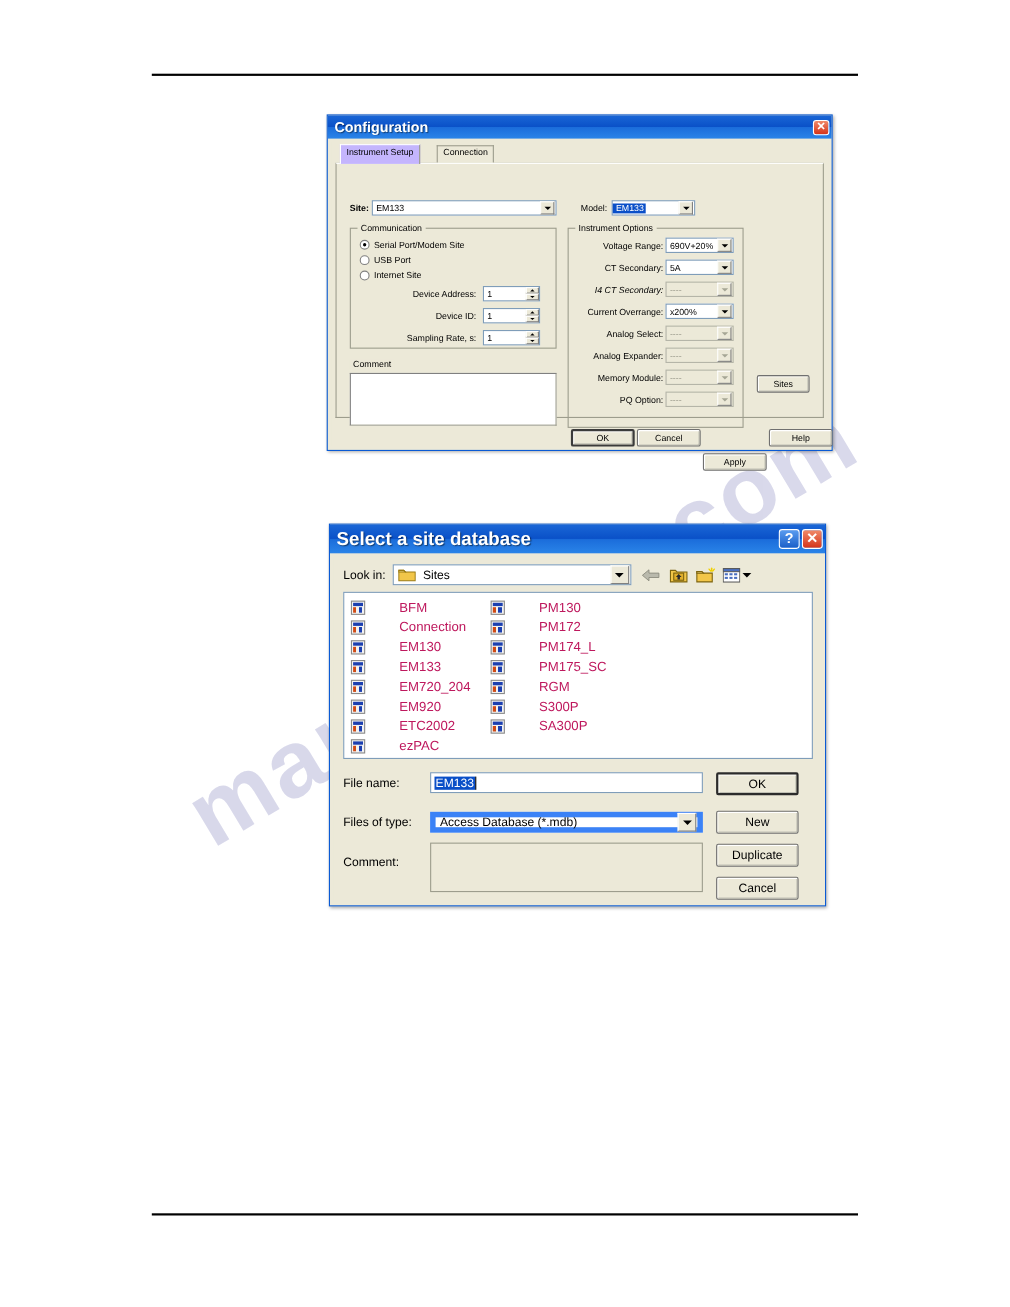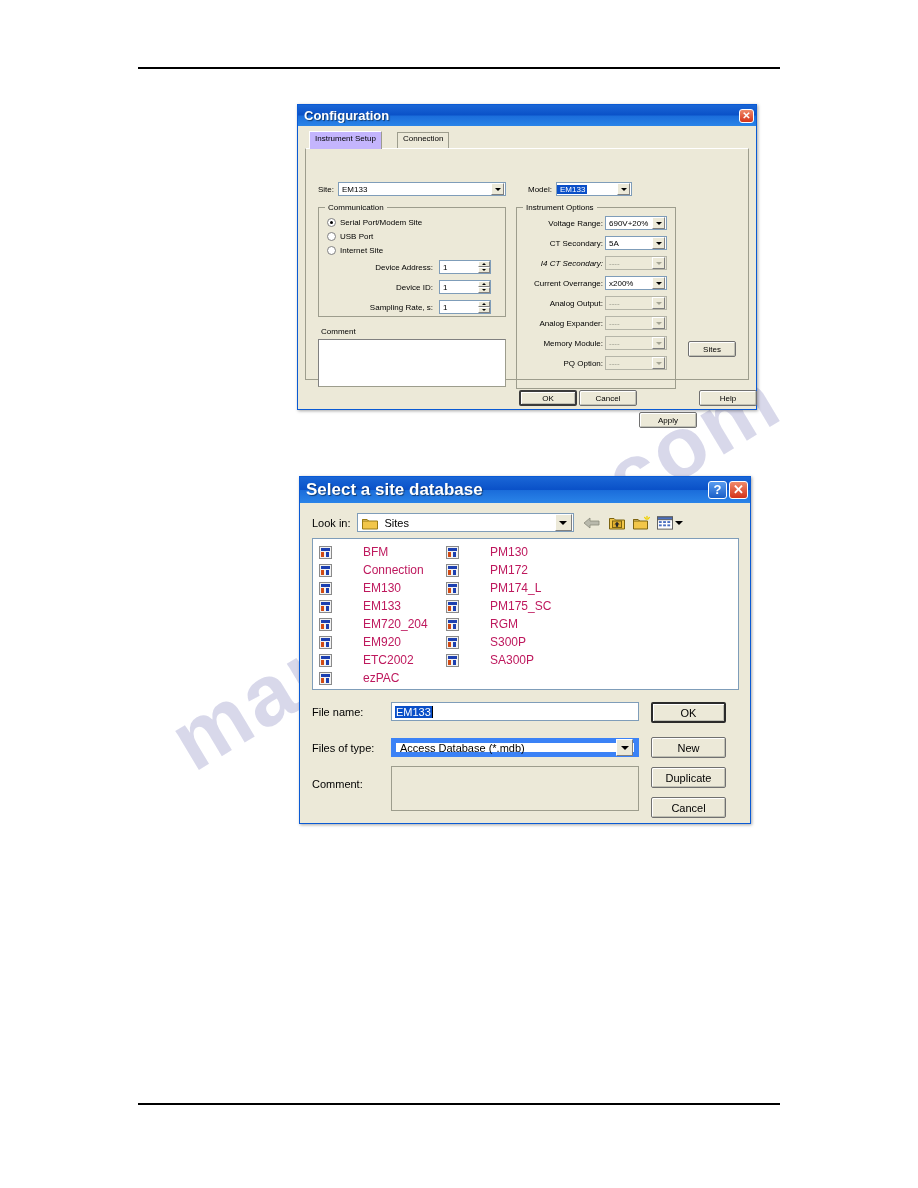--- a/index.html
+++ b/index.html
@@ -433,21 +433,21 @@
 
   <div class="cfg-body">
 
     <div class="tabstrip">
       <div class="tab active" style="left:4px;">Instrument Setup</div>
       <div class="tab" style="left:92px;">Connection</div>
     </div>
 
     <div class="tabpanel">
 
-      <div class="fld-label" style="position:absolute;left:12px;top:36px;">Site:</div>
+      <div class="fld-label" style="position:absolute;left:12px;top:36px;font-weight:bold;">Site:</div>
       <div class="xp-combo" style="left:32px;top:33px;width:168px;">
         <div class="val">EM133</div>
         <div class="arrow"></div>
       </div>
 
       <div class="fld-label" style="position:absolute;left:222px;top:36px;">Model:</div>
       <div class="xp-combo" style="left:250px;top:33px;width:76px;">
         <div class="val sel">EM133</div>
         <div class="arrow"></div>
       </div>
@@ -521,21 +521,21 @@
           <div class="val">----</div>
           <div class="arrow"></div>
         </div>
 
         <div class="fld-label" style="position:absolute;right:72px;top:71px;">Current Overrange:</div>
         <div class="xp-combo" style="left:88px;top:68px;width:62px;">
           <div class="val">x200%</div>
           <div class="arrow"></div>
         </div>
 
-        <div class="fld-label" style="position:absolute;right:72px;top:91px;">Analog Output:</div>
+        <div class="fld-label" style="position:absolute;right:72px;top:91px;">Analog Select:</div>
         <div class="xp-combo disabled" style="left:88px;top:88px;width:62px;">
           <div class="val">----</div>
           <div class="arrow"></div>
         </div>
 
         <div class="fld-label" style="position:absolute;right:72px;top:111px;">Analog Expander:</div>
         <div class="xp-combo disabled" style="left:88px;top:108px;width:62px;">
           <div class="val">----</div>
           <div class="arrow"></div>
         </div>

